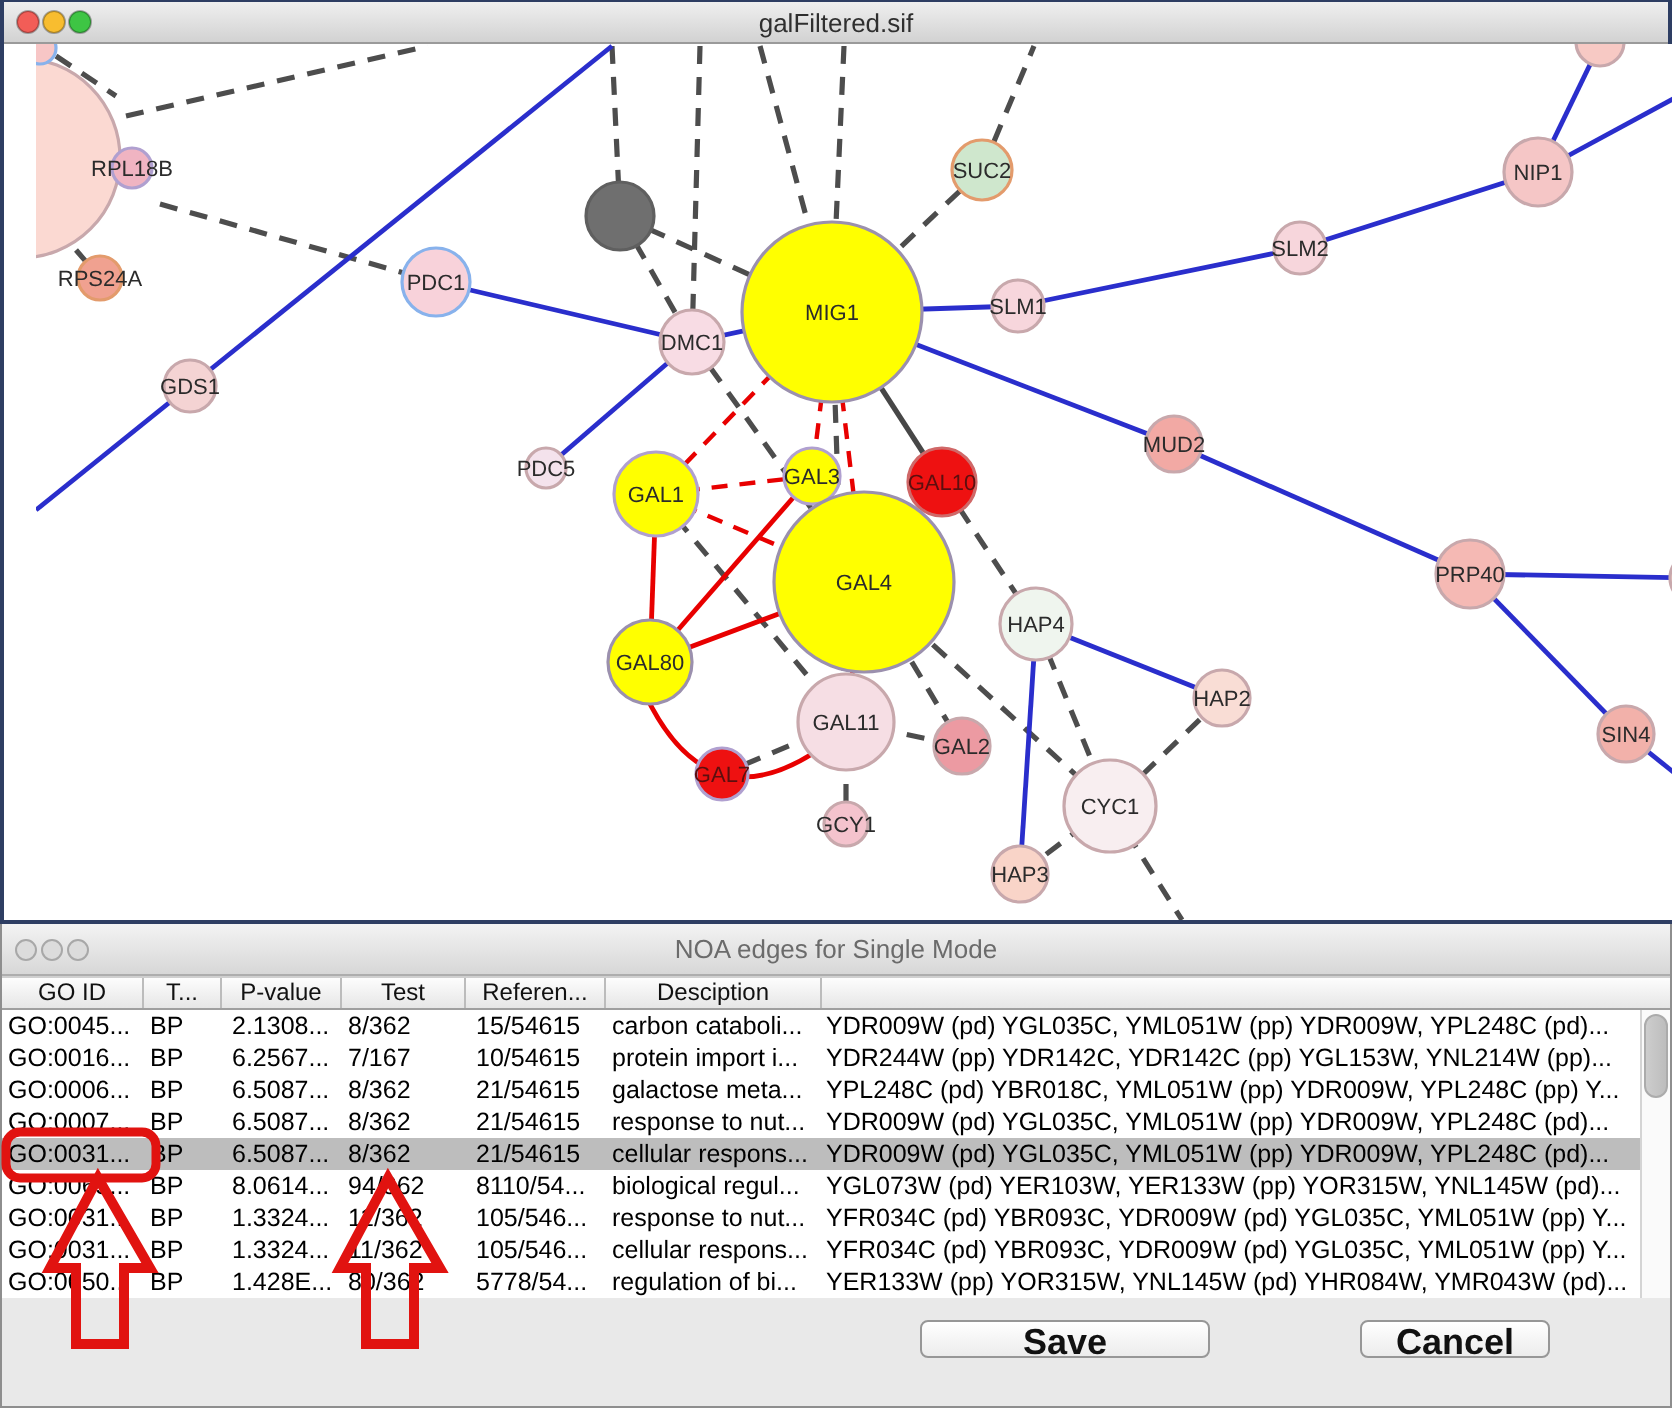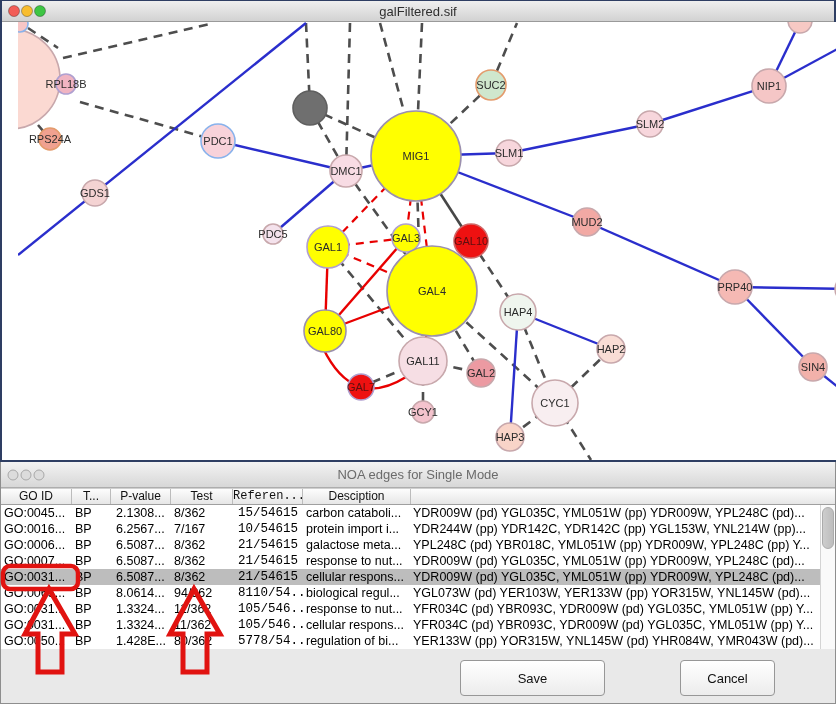--- a/index.html
+++ b/index.html
@@ -36,33 +36,33 @@
   #noa-window{position:absolute;left:0;top:462px;width:836px;height:242px;
     border-left:1px solid #8e8e8e;border-right:1px solid #8e8e8e;border-bottom:1px solid #8e8e8e;
     background:#e9e9e9;}
   #noa-titlebar{height:26px;background:linear-gradient(#f3f3f3,#d7d7d7);border-bottom:1px solid #adadad;
     position:relative;display:flex;align-items:center;justify-content:center;}
   #noa-titlebar .title{font-size:13px;color:#6b6b6b;}
   #noa-header{display:flex;height:17px;background:linear-gradient(#fdfdfd,#e6e6e6);
     border-bottom:1px solid #9f9f9f;border-top:1px solid #cfcfcf;}
   .hcell{font-size:12px;color:#111;text-align:center;line-height:15px;border-right:1px solid #bcbcbc;
     overflow:hidden;white-space:nowrap;}
-  .c0{width:71px;} .c1{width:39px;} .c2{width:60px;} .c3{width:62px;} .c4{width:70px;font-family:Liberation Mono, monospace;} .c5{width:108px;} .c6{flex:1;}
+  .c0{width:71px;} .c1{width:39px;} .c2{width:60px;} .c3{width:62px;} .c4{width:70px;} .c5{width:108px;} .c6{flex:1;}
   #noa-rows{position:relative;background:#fff;height:144px;border-bottom:1px solid #b5b5b5;}
   .trow{display:flex;height:16px;background:#fff;}
   .trow.selected{background:#bdbdbd;}
   .tcell{font-size:12.5px;color:#000;line-height:16px;white-space:nowrap;overflow:hidden;padding-left:3px;}
   .tcell.c2,.tcell.c4{padding-left:5px;}
   .tcell.c6{padding-left:2px;}
   #vscrollbar{position:absolute;right:0;top:0;width:15px;height:144px;background:#fafafa;border-left:1px solid #d4d4d4;}
   #vthumb{position:absolute;left:1px;top:2px;width:12px;height:42px;background:linear-gradient(90deg,#cdcdcd,#bdbdbd);border-radius:7px;border:1px solid #ababab;}
   #noa-panel{position:absolute;left:0;bottom:0;width:100%;height:54px;background:#e9e9e9;}
-  .mac-btn{position:absolute;top:11px;height:36px;border:1px solid #979797;border-radius:4px;
-    background:linear-gradient(#ffffff,#ececec);font-family:"Liberation Sans",sans-serif;font-size:13px;color:#111;
-    box-shadow:0 1px 0 rgba(255,255,255,.8) inset;padding:0;}
+  .mac-btn{position:absolute;top:11px;height:19px;border:1px solid #979797;border-radius:4px;
+    background:linear-gradient(#ffffff,#ececec);font-family:"Liberation Sans",sans-serif;font-size:18px;color:#111;
+    box-shadow:0 1px 0 rgba(255,255,255,.8) inset;padding:0;font-weight:bold;}
   #btn-save{left:459px;width:145px;}
   #btn-cancel{left:679px;width:95px;}
 
   
   #annotations{position:absolute;left:0;top:0;width:836px;height:704px;pointer-events:none;z-index:50;}
 </style>
 </head>
 <body>
 
 <div id="net-window">

